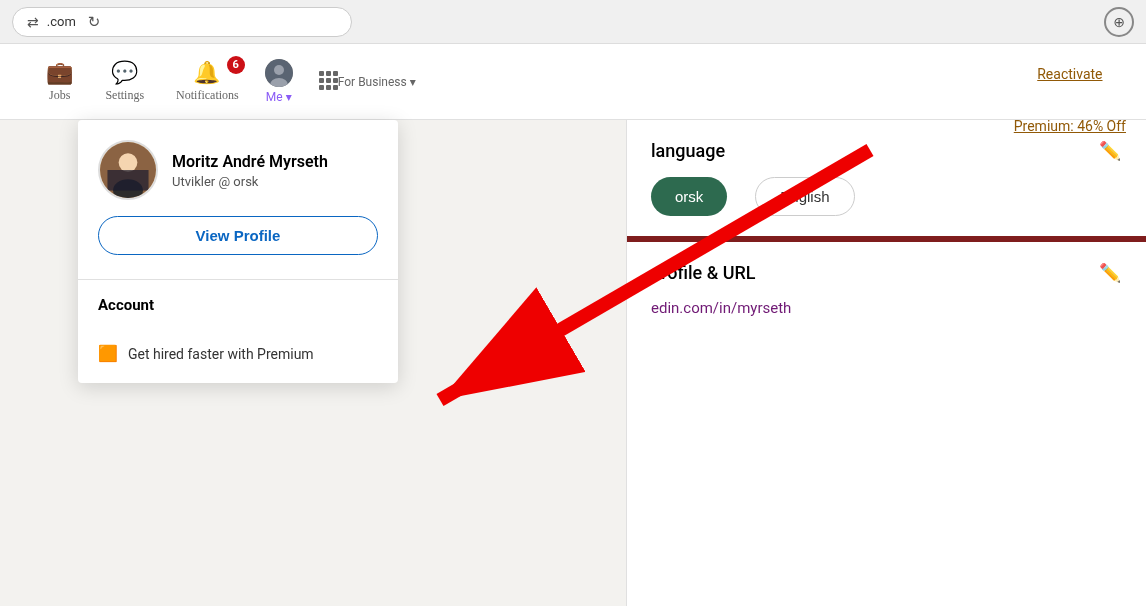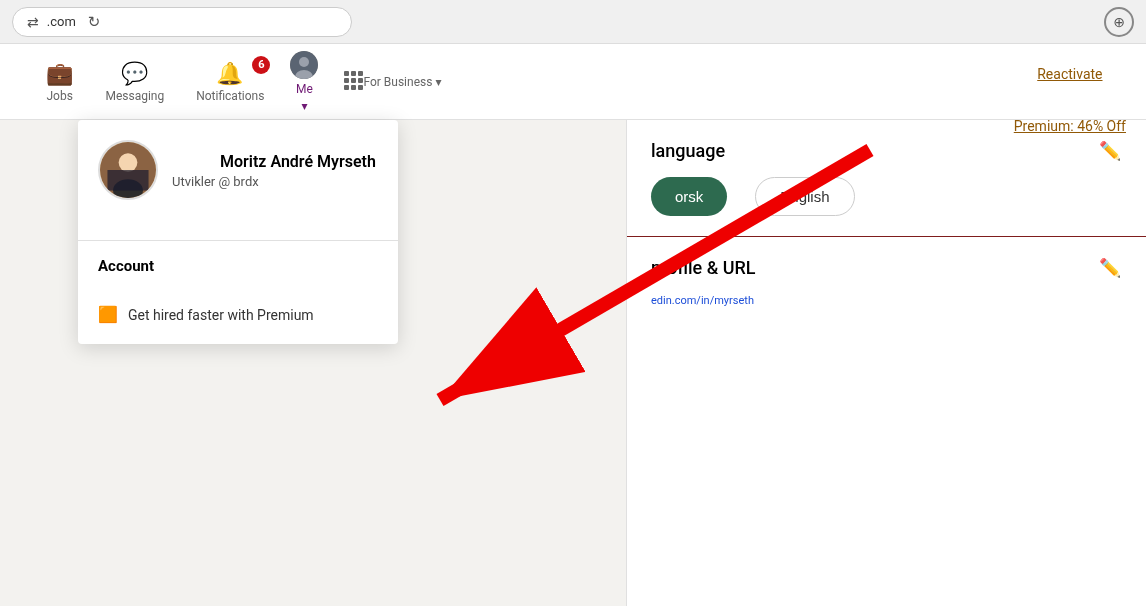--- a/index.html
+++ b/index.html
@@ -94,20 +94,21 @@
 
     .nav-item .icon {
       font-size: 22px;
       margin-bottom: 3px;
       color: #666;
     }
 
     .nav-item .label {
       font-size: 12px;
       color: #666;
+      font-family: Liberation Serif, serif;
     }
 
     .notification-badge {
       position: absolute;
       top: 12px;
       right: 10px;
       background: #cc1016;
       color: white;
       border-radius: 50%;
       width: 18px;
@@ -142,22 +143,21 @@
       align-items: center;
       justify-content: center;
       font-size: 18px;
     }
 
     .me-label {
       display: flex;
       align-items: center;
       gap: 3px;
       font-size: 12px;
-      color: #701a75;
-      flex-direction: column;
+      color: #8b5cf6;
     }
 
     .for-business-btn {
       display: flex;
       flex-direction: row;
       align-items: center;
       padding: 0 16px;
       cursor: pointer;
       color: #666;
       font-size: 12px;
@@ -246,21 +246,20 @@
 
     .profile-info {
       flex: 1;
     }
 
     .profile-name {
       font-size: 16px;
       font-weight: 600;
       color: #000;
       margin-bottom: 3px;
-      margin-left: 48px;
     }
 
     .profile-title {
       font-size: 13px;
       color: #555;
     }
 
     .view-profile-btn {
       width: 100%;
       padding: 10px;
@@ -318,21 +317,21 @@
       right: 0;
       top: 0;
       width: 520px;
       height: 100%;
       background: white;
       border-left: 1px solid #e0e0e0;
     }
 
     .language-section {
       padding: 20px 24px;
-      border-bottom: 1px solid #7f1d1d;
+      border-bottom: 6px solid #7f1d1d;
     }
 
     .section-header {
       display: flex;
       align-items: center;
       justify-content: space-between;
       margin-bottom: 16px;
     }
 
     .section-title {
@@ -371,22 +370,22 @@
       padding: 10px 24px;
       font-size: 15px;
       cursor: pointer;
     }
 
     .profile-url-section {
       padding: 20px 24px;
     }
 
     .profile-url-text {
-      font-size: 11px;
-      color: #1d4ed8;
+      font-size: 15px;
+      color: #701a75;
     }
 
     
     .arrow-overlay {
       position: absolute;
       top: 0;
       left: 0;
       width: 100%;
       height: 100%;
       pointer-events: none;
@@ -408,21 +407,21 @@
 <div class="linkedin-nav">
   <div class="nav-items">
 
     <div class="nav-item">
       <span class="icon">💼</span>
       <span class="label">Jobs</span>
     </div>
 
     <div class="nav-item">
       <span class="icon">💬</span>
-      <span class="label">Messaging</span>
+      <span class="label">Settings</span>
     </div>
 
     <div class="nav-item" style="position:relative;">
       <span class="icon">🔔</span>
       <span class="notification-badge">6</span>
       <span class="label">Notifications</span>
     </div>
 
     <div class="me-item">
       <div class="me-avatar">
@@ -474,23 +473,24 @@
             <circle cx="30" cy="30" r="30" fill="#c8a882"></circle>
             <rect x="0" y="0" width="60" height="60" rx="30" fill="#8b6343"></rect>
 
             <circle cx="30" cy="22" r="10" fill="#f5d5b0"></circle>
             <ellipse cx="30" cy="52" rx="16" ry="12" fill="#2c2c2c"></ellipse>
             <rect x="8" y="30" width="44" height="22" rx="0" fill="#1a1a2e" opacity="0.7"></rect>
           </svg>
         </div>
         <div class="profile-info">
           <div class="profile-name">Moritz André Myrseth</div>
-          <div class="profile-title">Utvikler @ brdx</div>
+          <div class="profile-title">Utvikler @ orsk</div>
         </div>
       </div>
+      <button class="view-profile-btn">View Profile</button>
     </div>
 
     <div class="divider"></div>
 
     <div class="account-section">
       <div class="account-title">Account</div>
       <div class="premium-item">
         <span class="premium-icon">🟧</span>
         <span>Get hired faster with Premium</span>
       </div>

